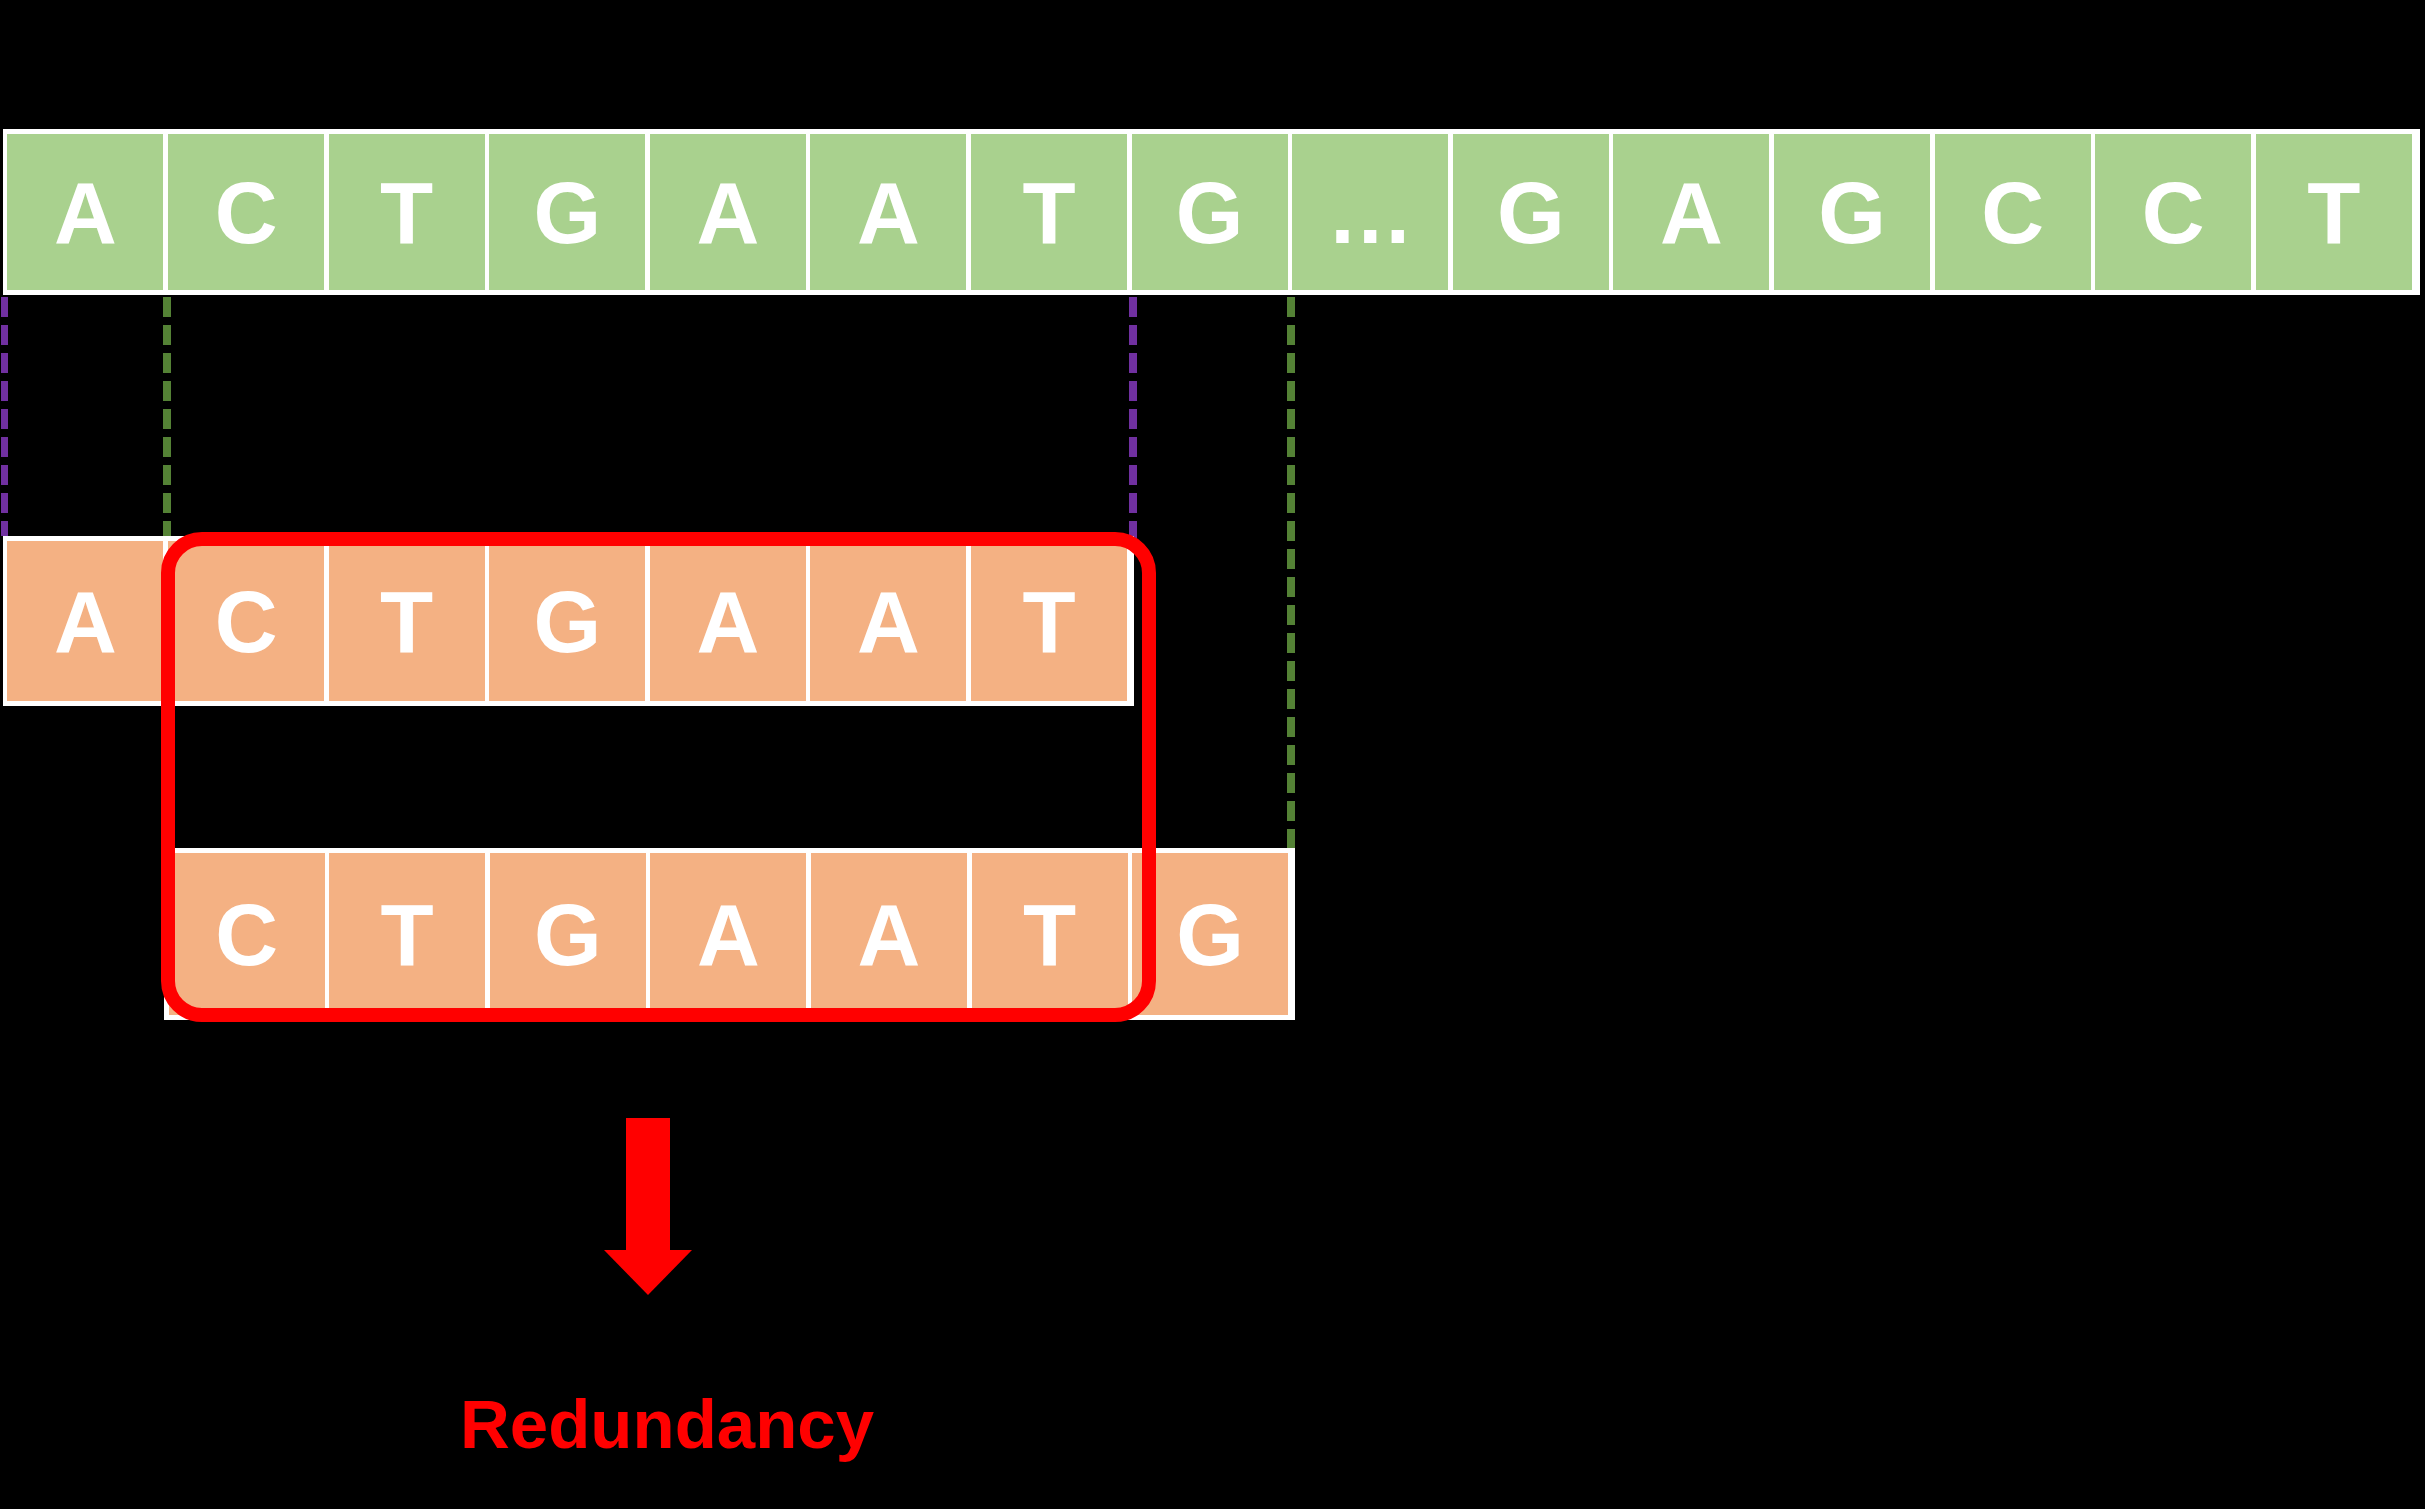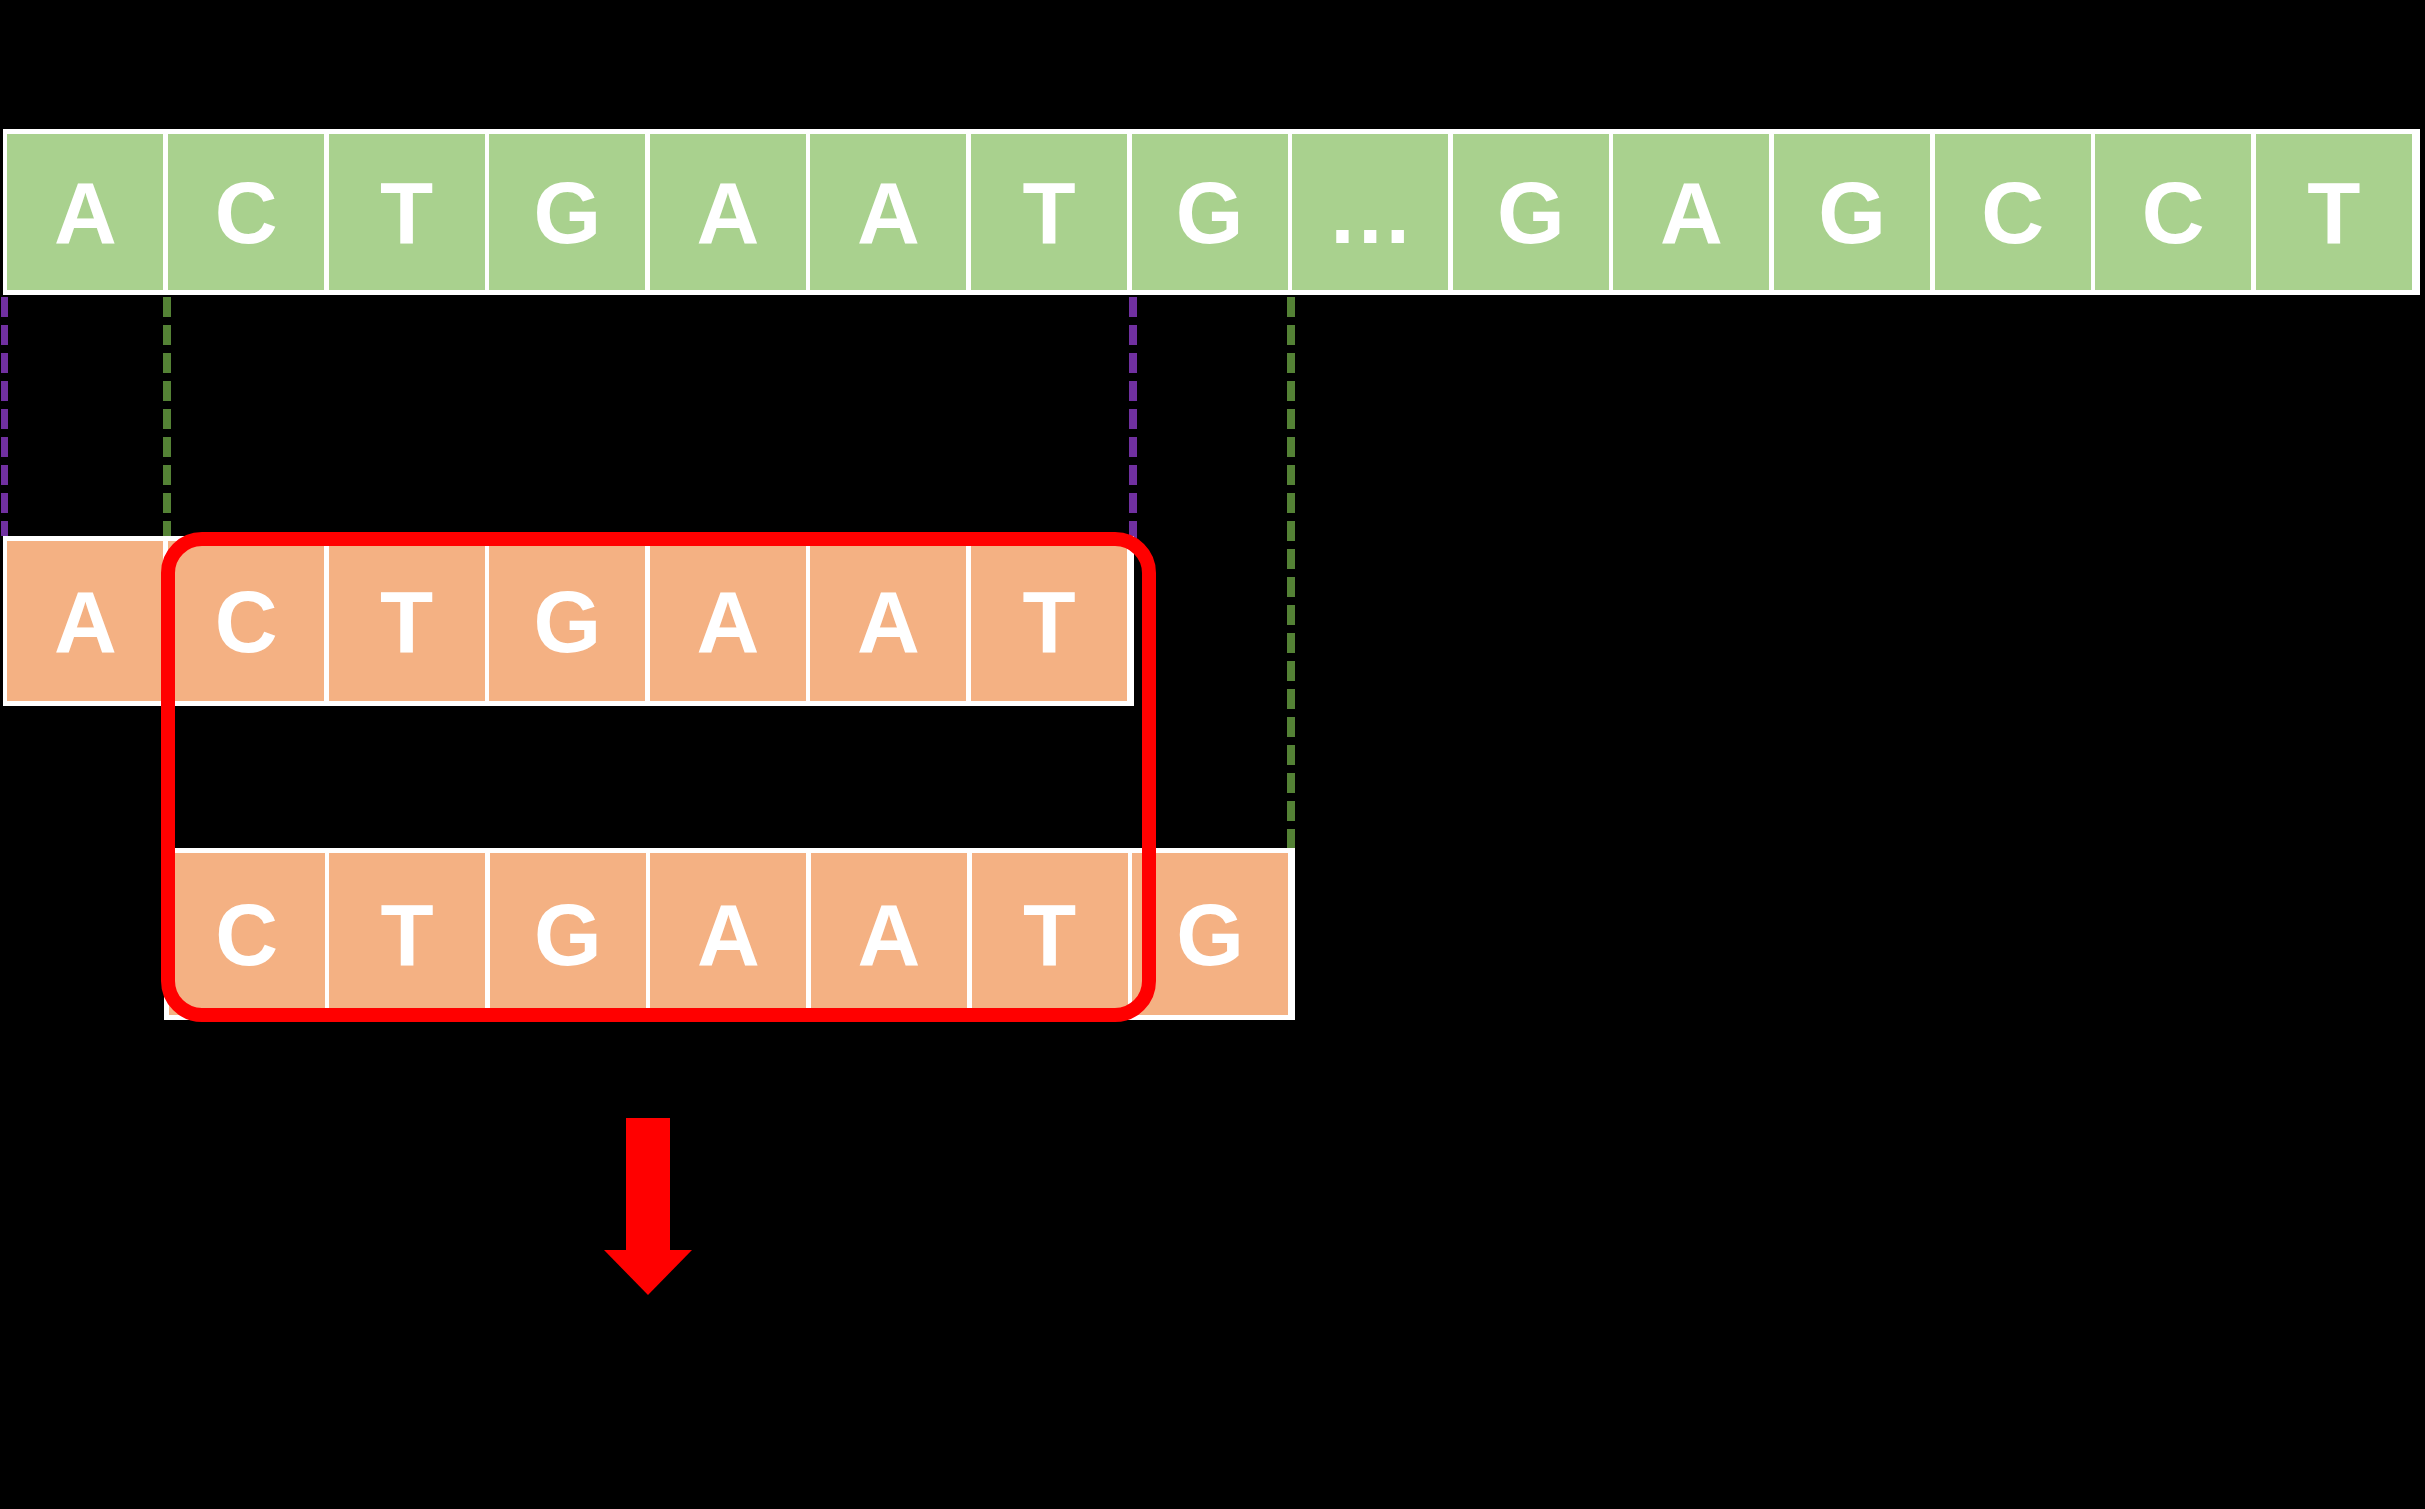--- a/index.html
+++ b/index.html
@@ -154,15 +154,16 @@
       <div class="cell">G</div>
     </div>
 
   <div id="overlap-box"></div>
 
   <div id="down-arrow">
     <div class="shaft"></div>
     <div class="head"></div>
   </div>
 
+  <div id="redundancy-label">Redundancy</div>
 
 </div>
 
 
 </body></html>

